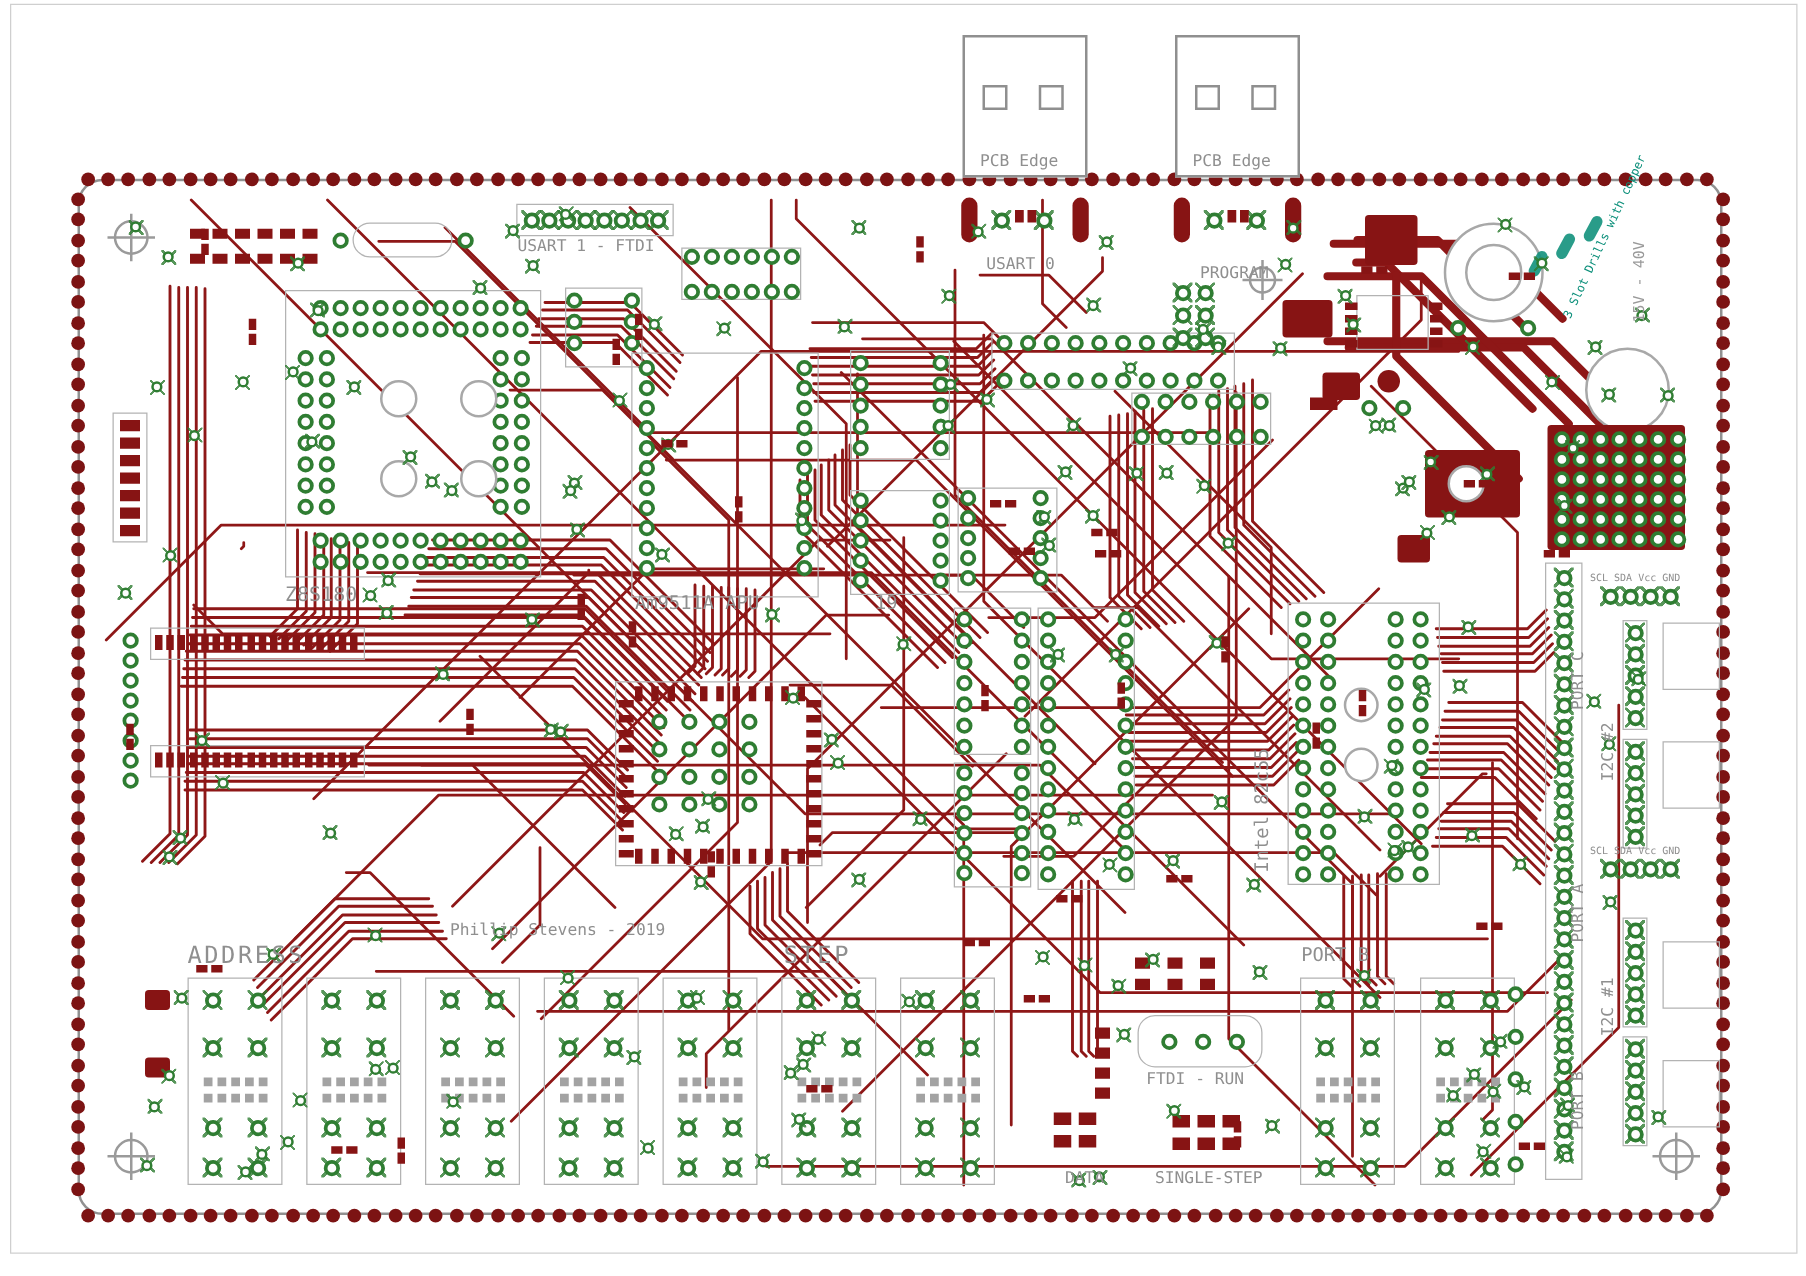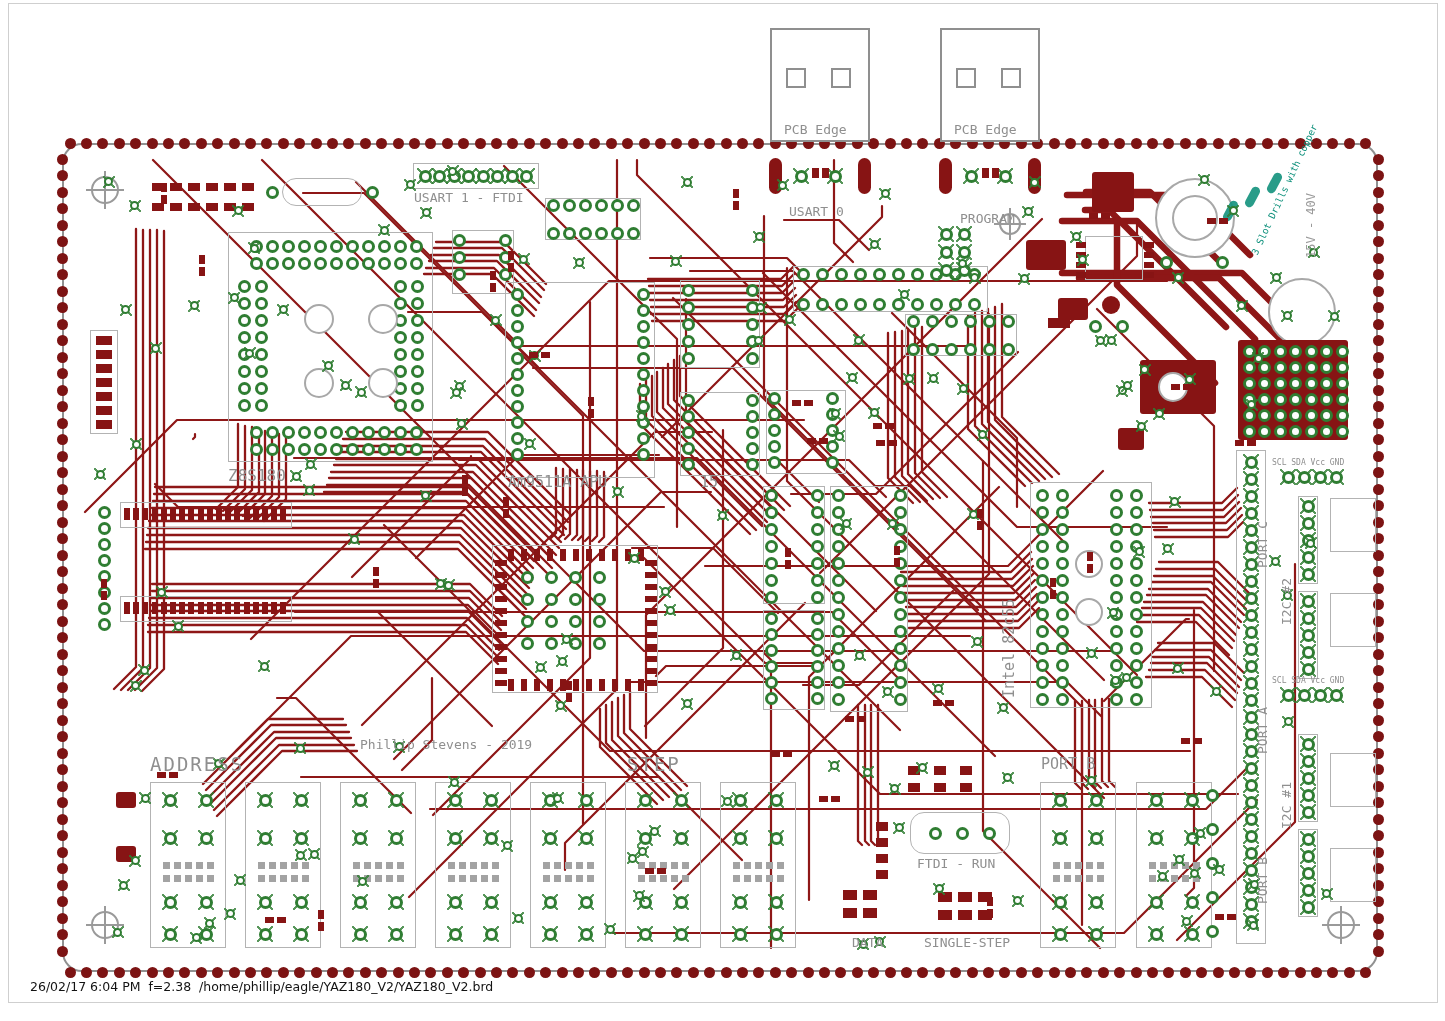--- a/index.html
+++ b/index.html
@@ -1860,33 +1860,32 @@
     <div class="usb-sq" style="left:14px"></div>
     <div class="usb-sq" style="left:59px"></div>
     <div class="usb-label">PCB Edge</div>
   </div>
 
   <div class="lbl" style="left:414px;top:191px;font-size:13px">USART 1 - FTDI</div>
   <div class="lbl" style="left:789px;top:205px;font-size:13px">USART 0</div>
   <div class="lbl" style="left:960px;top:212px;font-size:13px">PROGRAM</div>
   <div class="lbl" style="left:228px;top:468px;font-size:16px">Z8S180</div>
   <div class="lbl" style="left:508px;top:475px;font-size:15px">Am9511A APU</div>
-  <div class="lbl" style="left:700px;top:475px;font-size:15px">15</div>
+  <div class="lbl" style="left:700px;top:475px;font-size:15px">19</div>
   <div class="lbl vlbl" style="left:1002px;top:488px;height:210px;font-size:15px">Intel 82c55</div>
   <div class="lbl" style="left:360px;top:738px;font-size:13px">Phillip Stevens - 2019</div>
   <div class="lbl" style="left:150px;top:755px;font-size:19px;letter-spacing:2px">ADDRESS</div>
   <div class="lbl" style="left:627px;top:755px;font-size:19px;letter-spacing:2px">STEP</div>
   <div class="lbl" style="left:1041px;top:757px;font-size:15px">PORT B</div>
   <div class="lbl" style="left:917px;top:857px;font-size:13px">FTDI - RUN</div>
   <div class="lbl" style="left:852px;top:936px;font-size:13px">DATA</div>
   <div class="lbl" style="left:924px;top:936px;font-size:13px">SINGLE-STEP</div>
   <div class="lbl" style="left:1272px;top:459px;font-size:8px">SCL SDA Vcc GND</div>
   <div class="lbl" style="left:1272px;top:677px;font-size:8px">SCL SDA Vcc GND</div>
   <div class="lbl vlbl" style="left:1256px;top:496px;height:72px;font-size:13px">PORT C</div>
   <div class="lbl vlbl" style="left:1280px;top:551px;height:74px;font-size:13px">I2C #2</div>
   <div class="lbl vlbl" style="left:1256px;top:682px;height:72px;font-size:13px">PORT A</div>
   <div class="lbl vlbl" style="left:1280px;top:755px;height:74px;font-size:13px">I2C #1</div>
   <div class="lbl vlbl" style="left:1256px;top:832px;height:72px;font-size:13px">PORT B</div>
   <div class="lbl vlbl" style="left:1305px;top:166px;height:92px;font-size:12px;color:#9a9a9a">15V - 40V</div>
   <div class="drills">3 Slot Drills with copper</div>
 
-  <div class="status">26/02/17 6:04 PM  f=2.38  /home/phillip/eagle/YAZ180_V2/YAZ180_V2.brd</div>
 </div>
 
 </body></html>

